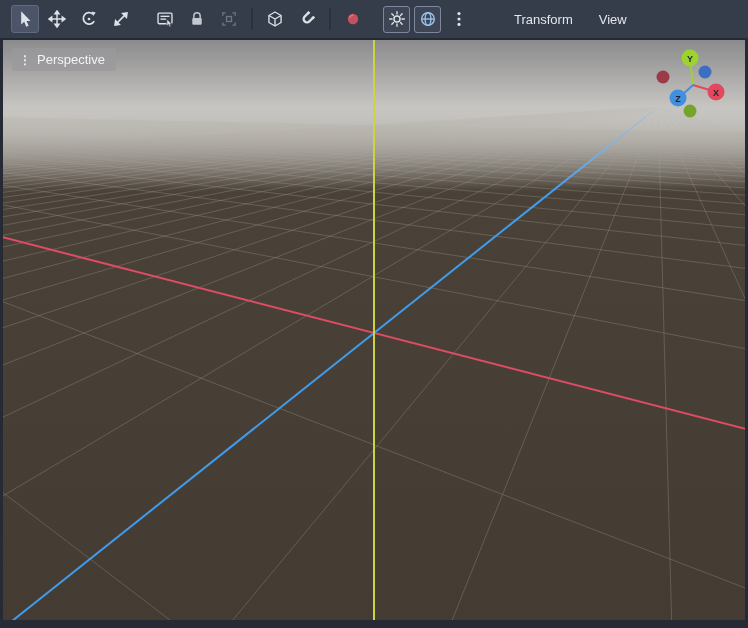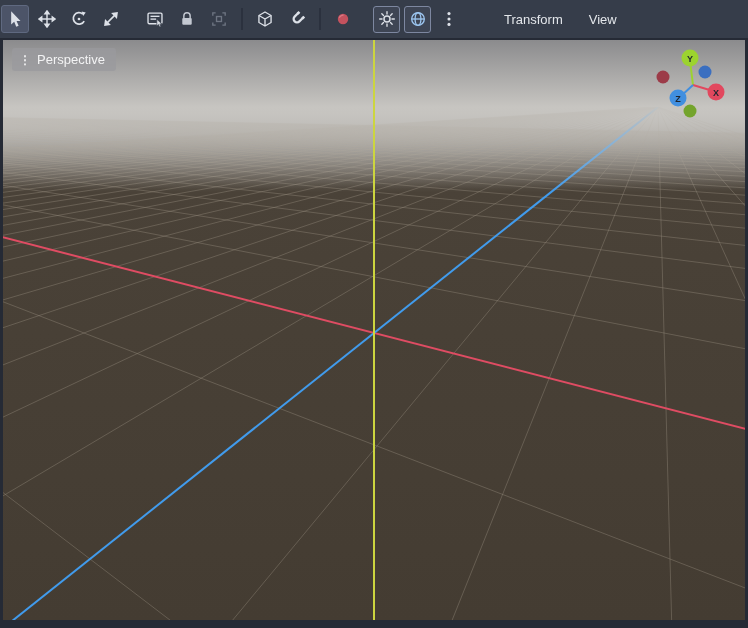--- a/index.html
+++ b/index.html
@@ -2,21 +2,21 @@
 <html style="--x-axis: #df4c63; --y-axis: #ccd53f; --z-axis: #419bec; --grid: #948b7b; --sky-top: #8b8b8d; --sky-horizon: #c7c5c1; --fog: #c7c5c1; --ground: #4a4238; --ground-deep: #443c32; --gizmo-x: #e2485e; --gizmo-y: #9cd32f; --gizmo-z: #418fe0; --gizmo-neg-x: #9c3b48; --gizmo-neg-y: #74a42c; --gizmo-neg-z: #3b6fc0;"><head>
 <meta charset="utf-8">
 <style>
   * { margin:0; padding:0; box-sizing:border-box; }
   html,body { width:748px; height:628px; overflow:hidden; background:#252a35;
               font-family:"Liberation Sans", sans-serif; }
   .app { width:748px; height:628px; display:flex; flex-direction:column; background:#252a35; }
 
   
   .toolbar { height:38px; flex:none; background:#363d4a; display:flex; align-items:center;
-             padding:0 1px; gap:4px; color:#dde1e8; }
+             padding:0 11px; gap:4px; color:#dde1e8; }
   .tbtn { width:28px; height:28px; border-radius:3px; display:flex; align-items:center;
           justify-content:center; color:#dde1e8; flex:none; cursor:default; }
   .tbtn svg { display:block; }
   .tbtn.active { background:#4c5468; border:1px solid #5f6980; }
   .tbtn.boxed  { border:1px solid #7d87a0; background:#3e4554; width:27px; height:27px; }
   .tbtn.dim  { color:#6e7582; }
   .tbtn.semi { color:#c3c8d1; }
   .globe-i   { color:#9cc5ef; }
   .sep { width:2px; height:22px; background:#2b313e; margin:0 4px; flex:none; }
   .spacer { width:8px; flex:none; }

